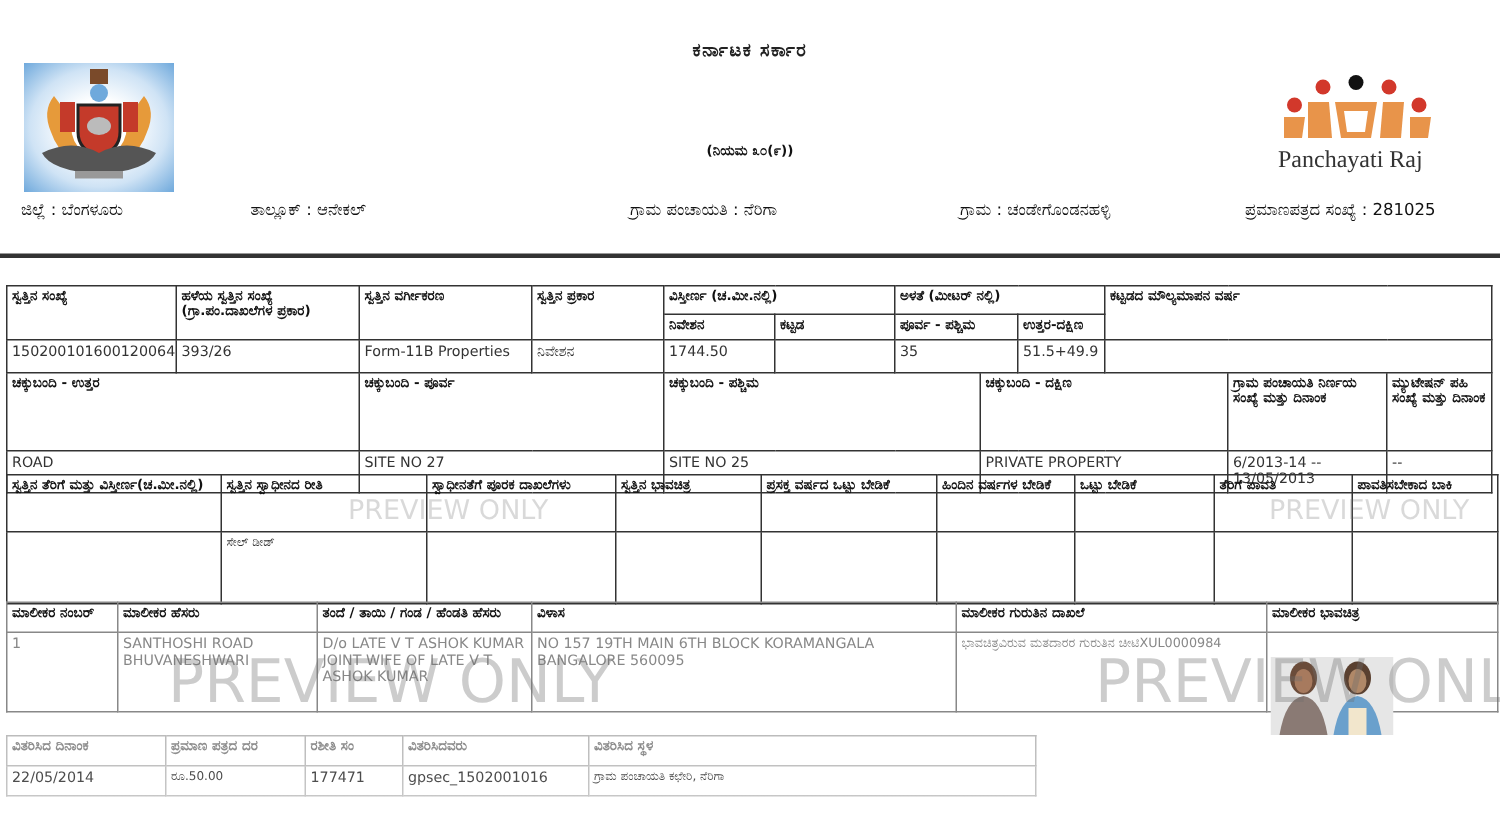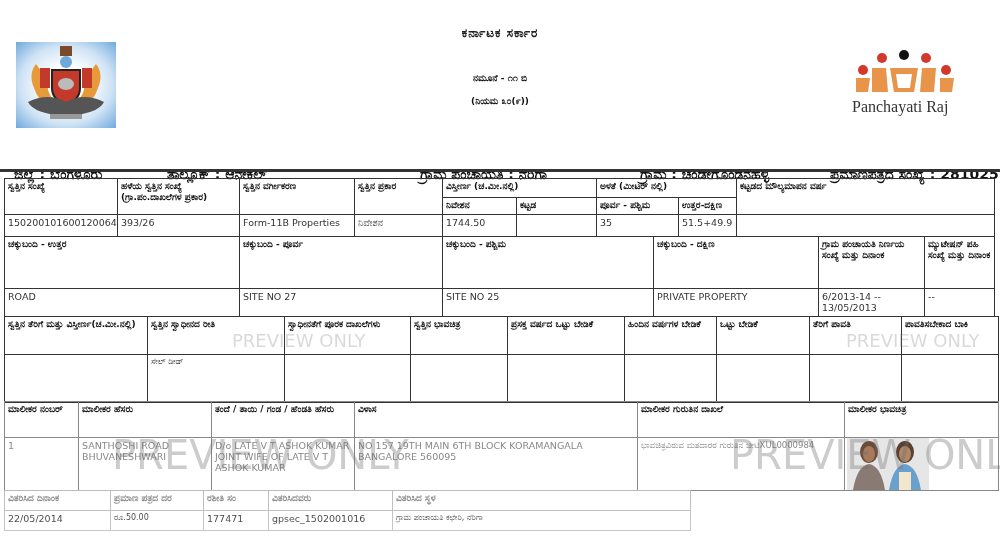--- a/index.html
+++ b/index.html
@@ -10,31 +10,31 @@
   .emblem { position: absolute; left: 16px; top: 42px; width: 100px; height: 86px;
             background: radial-gradient(ellipse at center, #ffffff 30%, #cfe3f5 65%, #6fa9dc 100%); }
   .gov-line { position: absolute; left: 0; width: 1000px; text-align: center; }
   .gov-top { top: 26px; font-size: 12px; color: #222; letter-spacing: 1px; font-weight: bold; }
   .gov-dept { top: 50px; font-size: 14px; font-weight: bold; }
   .gov-form { top: 73px; font-size: 9px; font-weight: bold; }
   .gov-rule { top: 96px; font-size: 9px; font-weight: bold; text-align: center; }
   .pr-logo { position: absolute; left: 850px; top: 48px; width: 112px; height: 75px; }
   .pr-label { position: absolute; left: 852px; top: 98px; font-family: "Liberation Serif", serif;
               font-size: 16px; color: #333; }
-  .meta-row { position: absolute; top: 133px; font-size: 14px; font-weight: bold; white-space: nowrap; margin-top: 33px; }
+  .meta-row { position: absolute; top: 133px; font-size: 11px; font-weight: normal; white-space: nowrap; }
 
   .hr { position: absolute; left: 0; top: 169px; width: 1000px; height: 3px; background: #333; }
 
   .grid { position: absolute; border-collapse: collapse; table-layout: fixed; }
   .grid td { border: 1px solid #333; font-size: 9px; vertical-align: top; padding: 2px 3px; overflow: hidden; }
   .grid td.h { font-weight: bold; }
   .grid td.c { text-align: left; }
   .grid td.v { font-weight: normal; color: #333; font-size: 9.5px; }
 
-  .t1 { left: 4px; top: 178px; width: 990px; padding-left: 48px; }
+  .t1 { left: 4px; top: 190px; width: 990px; padding-left: 48px; }
   .t2 { left: 4px; top: 316px; width: 994px; }
   .t3 { left: 4px; top: 401px; width: 994px; }
   .t3 td { border-color: #888; }
   .t3 td.v { color: #888; }
   .t4 { left: 4px; top: 490px; width: 686px; }
   .t4 td { border-color: #bbb; color: #999; }
   .t4 td.h { color: #888; }
 
   .watermark { position: absolute; font-family: "DejaVu Sans", sans-serif; color: rgba(120,120,120,0.28);
                white-space: nowrap; pointer-events: none; text-align: center; }
@@ -60,21 +60,20 @@
       <rect x="24" y="26" width="10" height="20" fill="#c43a2a"></rect>
       <rect x="66" y="26" width="10" height="20" fill="#c43a2a"></rect>
       <path d="M36 28 h28 v18 q0 12 -14 16 q-14 -4 -14 -16 z" fill="#c43a2a" stroke="#222" stroke-width="2"></path>
       <ellipse cx="50" cy="42" rx="8" ry="6" fill="#bbb"></ellipse>
       <path d="M12 60 q20 -10 38 0 q18 -10 38 0 q-6 12 -38 14 q-32 -2 -38 -14 z" fill="#555"></path>
       <rect x="34" y="72" width="32" height="5" fill="#999"></rect>
     </svg>
   </div>
 
   <div class="gov-line gov-top">ಕರ್ನಾಟಕ ಸರ್ಕಾರ</div>
-  <div class="gov-line gov-form">ನಮೂನೆ - ೧೧ ಬಿ</div>
   <div class="gov-line gov-rule">(ನಿಯಮ ೩೦(೯))</div>
 
   <div class="pr-logo">
     <svg width="112" height="50" viewBox="0 0 112 50">
       <circle cx="13" cy="22" r="5" fill="#d2382b"></circle>
       <circle cx="32" cy="10" r="5" fill="#d2382b"></circle>
       <circle cx="54" cy="7" r="5" fill="#111"></circle>
       <circle cx="76" cy="10" r="5" fill="#d2382b"></circle>
       <circle cx="96" cy="22" r="5" fill="#d2382b"></circle>
       <path d="M6 30 h14 l-2 14 h-12 z" fill="#e8944a"></path>
@@ -197,21 +196,21 @@
 <table class="grid t3">
   <colgroup>
     <col style="width:74px">
       <col style="width:133px">
       <col style="width:143px">
       <col style="width:283px">
     <col style="width:207px">
       <col style="width:154px">
   </colgroup>
   <tbody>
-      <tr style="height:36px">
+      <tr style="height:20px">
     <td class="h c">ಮಾಲೀಕರ ನಂಬರ್</td>
     <td class="h c">ಮಾಲೀಕರ ಹೆಸರು</td>
     <td class="h c">ತಂದೆ / ತಾಯಿ / ಗಂಡ / ಹೆಂಡತಿ ಹೆಸರು</td>
     <td class="h c">ವಿಳಾಸ</td>
     <td class="h c">ಮಾಲೀಕರ ಗುರುತಿನ ದಾಖಲೆ</td>
     <td class="h c">ಮಾಲೀಕರ ಭಾವಚಿತ್ರ</td>
   </tr>
   <tr style="height:53px">
     <td class="v">1</td>
     <td class="v">SANTHOSHI ROAD BHUVANESHWARI</td>

